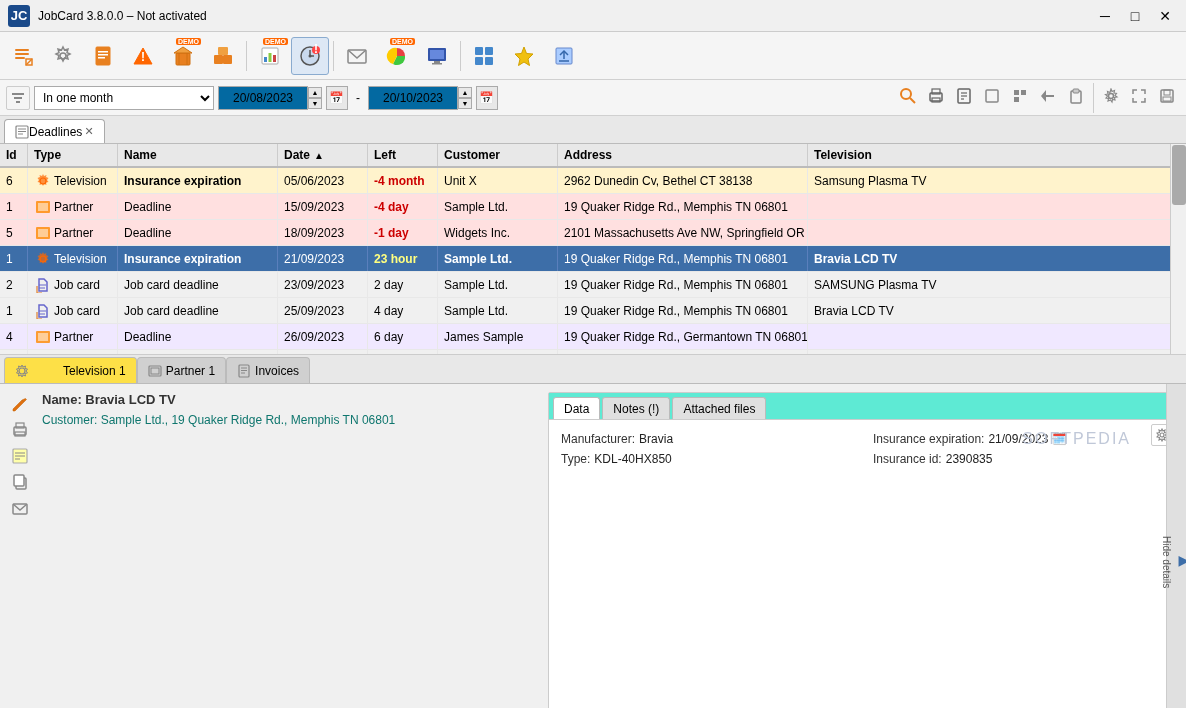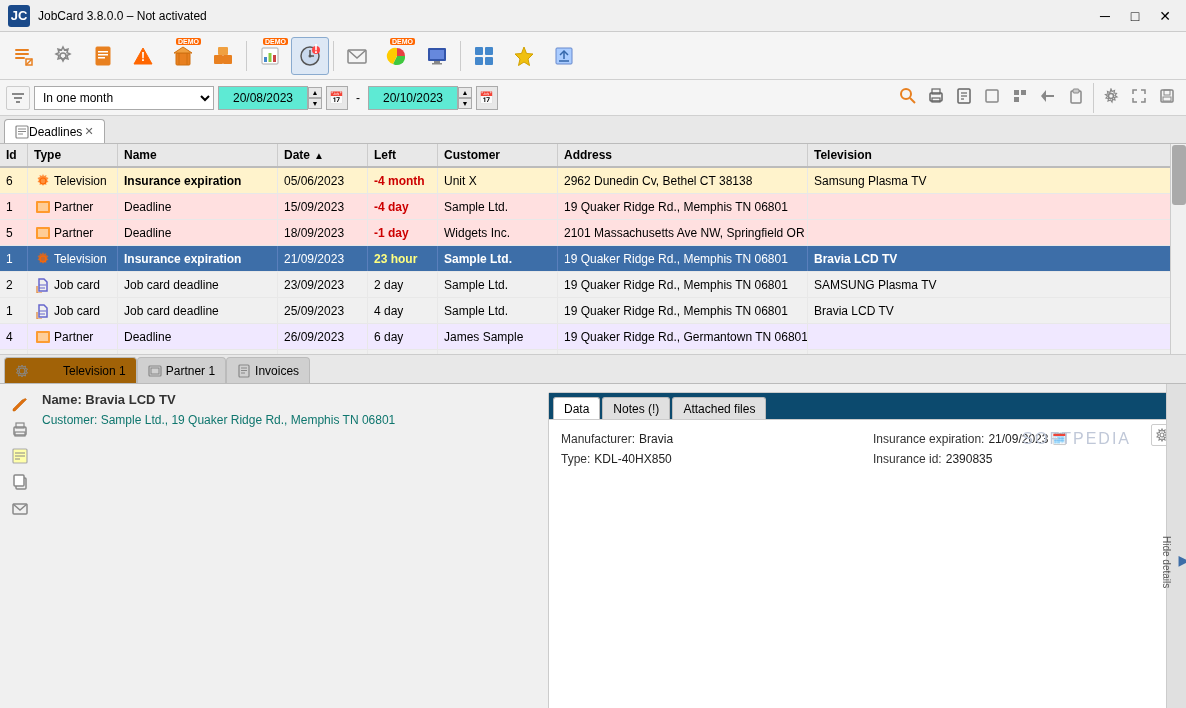--- a/index.html
+++ b/index.html
@@ -89,21 +89,21 @@
     .filter-select {
       width: 180px; height: 24px;
       border: 1px solid #aaa;
       background: white;
       padding: 0 4px;
       cursor: pointer;
     }
     .filter-date-input {
       width: 90px; height: 24px;
       border: 1px solid #aaa;
-      background: #5eead4;
+      background: #0369a1;
       padding: 0 4px;
       text-align: center;
     }
     .filter-spin {
       display: flex; flex-direction: column;
       margin-left: -4px;
     }
     .filter-spin button {
       width: 14px; height: 11px;
       background: #e8e8e8;
@@ -244,36 +244,36 @@
       height: 26px;
       padding: 0 10px;
       background: #d0d0d0;
       border: 1px solid #bbb;
       border-bottom: none;
       border-radius: 4px 4px 0 0;
       cursor: pointer;
       display: flex; align-items: center; gap: 4px;
       font-size: 12px;
     }
-    .detail-tab.active { background: #a16207; gap: 34px; }
+    .detail-tab.active { background: #fde047; gap: 34px; }
     .detail-icon-btn {
       width: 24px; height: 24px;
       background: transparent;
       border: none;
       cursor: pointer;
       font-size: 16px;
       display: flex; align-items: center; justify-content: center;
       color: #cc6600;
     }
     .detail-name { font-weight: bold; font-size: 13px; color: #333; }
     .detail-customer { color: #0f766e; margin-top: 6px; font-size: 12px; }
     .detail-right-tabs {
       display: flex;
       border-bottom: 1px solid #ccc;
-      background: #0c4a6e;
+      background: #5eead4;
       padding: 4px 4px 0;
       gap: 2px;
     }
     .dr-tab {
       height: 22px;
       padding: 0 10px;
       background: #e0e0e0;
       border: 1px solid #bbb;
       border-bottom: none;
       border-radius: 3px 3px 0 0;

